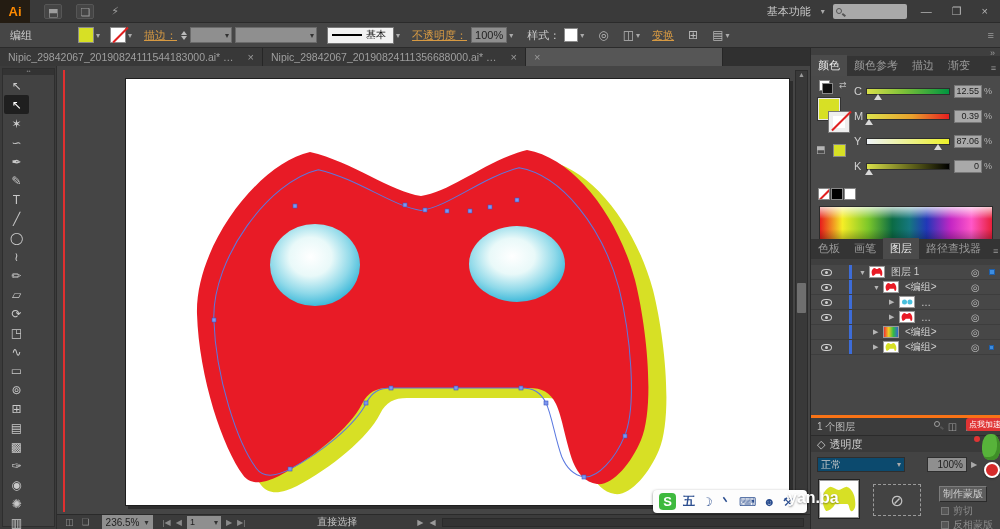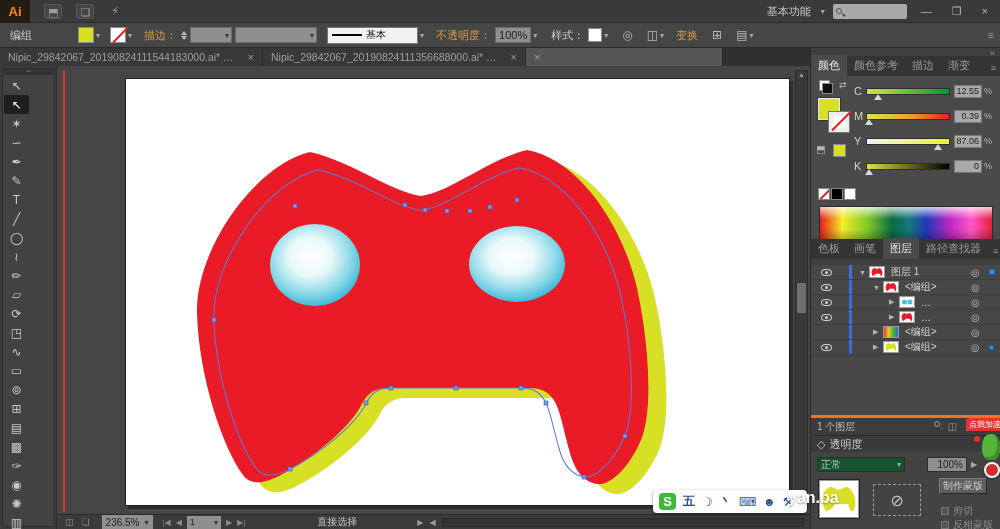--- a/index.html
+++ b/index.html
@@ -20,26 +20,26 @@
   .lens::after{content:"";position:absolute;left:5px;top:5px;width:4px;height:1.5px;background:#555;transform:rotate(40deg)}
   .winbtn{color:#b5b5b5;font-size:11px;padding:0 6px}
 
   
   .controlbar{position:absolute;left:0;top:23px;width:1000px;height:25px;background:#464646;border-bottom:1px solid #2b2b2b;display:flex;align-items:center;font-size:11px}
   .cb-label{color:#cccccc;margin-left:10px}
   .swatch{width:16px;height:16px;border:1px solid #8b8b8b;margin-left:10px;position:relative;background:#fff}
   .swatch.fill{background:#d7e025}
   .swatch.none::after{content:"";position:absolute;left:-1px;top:6px;width:21px;height:2px;background:#e02020;transform:rotate(-45deg)}
   .dd{color:#aaa;font-size:8px;margin-left:2px}
-  .orange{color:#d79a43;margin-left:12px}
+  .orange{color:#d79a43;text-decoration:underline;margin-left:12px}
   .stepper{display:inline-flex;flex-direction:column;margin-left:4px;gap:1px}
   .stepper i{width:0;height:0;border-left:3px solid transparent;border-right:3px solid transparent}
   .stepper .u{border-bottom:4px solid #bbb}.stepper .d{border-top:4px solid #bbb}
   .graybox{height:16px;background:#8f8f8f;border:1px solid #6a6a6a;margin-left:3px;display:flex;align-items:center;justify-content:flex-end;padding:0 2px;color:#2a2a2a}
-  .strokestyle{height:17px;width:91px;background:#f2f2f2;border:1px solid #777;margin-left:10px;display:flex;align-items:center;color:#111;font-size:10px}
+  .strokestyle{height:17px;width:67px;background:#f2f2f2;border:1px solid #777;margin-left:10px;display:flex;align-items:center;color:#111;font-size:10px}
   .strokestyle .line{flex:0 0 30px;height:2px;background:#000;margin:0 4px}
   .valbox{height:16px;background:#8f8f8f;border:1px solid #6a6a6a;margin-left:4px;color:#222;padding:0 3px;display:flex;align-items:center}
   .cb-ico{color:#b9b9b9;margin-left:14px;font-size:12px}
   .cb-end{margin-left:auto;margin-right:6px;color:#9a9a9a}
 
   
   .tabbar{position:absolute;left:0;top:48px;width:1000px;height:18px;background:#303030;display:flex}
   .dtab{display:flex;align-items:center;gap:6px;padding:0 8px;font-size:10.5px;color:#9f9f9f;background:#383838;border-right:1px solid #262626;max-width:263px;white-space:nowrap;overflow:hidden}
   .dtab .tl{overflow:hidden;text-overflow:ellipsis}
   .dtab.active{background:#565656;color:#e2e2e2}
@@ -118,28 +118,28 @@
   .thumb svg{display:block;width:100%;height:100%}
   .llabel{position:absolute;white-space:nowrap}
   .ltarget{position:absolute;left:160px;color:#b9b9b9;font-size:10px}
   .lsel{position:absolute;left:178px;width:6px;height:6px;background:#3d8de0;border:1px solid #1e5ea8}
   .lsel.small{width:5px;height:5px}
   .lfoot{position:absolute;left:0;top:367px;width:190px;height:20px;background:#3c3c3c;border-top:3px solid #f97316;display:flex;align-items:center;font-size:10px;color:#bdbdbd}
   .lfoot .icos{margin-left:auto;display:flex;gap:8px;margin-right:10px;color:#9d9d9d;font-size:10px}
   .transp{position:absolute;left:0;top:387px;width:190px;bottom:0;background:#434343;border-top:1px solid #2b2b2b}
   .tp-head{height:16px;display:flex;align-items:center;gap:4px;padding-left:6px;color:#c9c9c9;font-size:11px;background:#3a3a3a}
   .tp-row{display:flex;align-items:center;margin:5px 6px 0}
-  .tp-blend{width:88px;height:15px;background:#14532d;border:1px solid #2e2e2e;color:#ccc;font-size:10px;display:flex;align-items:center;justify-content:space-between;padding:0 3px}
+  .tp-blend{width:88px;height:15px;background:#0c4a6e;border:1px solid #2e2e2e;color:#ccc;font-size:10px;display:flex;align-items:center;justify-content:space-between;padding:0 3px}
   .tp-op{width:40px;height:15px;background:#8f8f8f;border:1px solid #2e2e2e;color:#222;font-size:10px;display:flex;align-items:center;justify-content:flex-end;padding:0 3px;margin-left:22px}
   .tp-arr{color:#aaa;font-size:8px;margin-left:4px}
   .tp-body{position:relative;height:60px;margin-top:6px}
   .tp-thumb{position:absolute;left:8px;top:2px;width:40px;height:38px;background:#fff;border:1px solid #999;outline:1px solid #222}
   .tp-thumb svg{display:block;width:100%;height:100%}
   .tp-mask{position:absolute;left:62px;top:6px;width:48px;height:32px;border:1px dashed #9a9a9a;display:flex;align-items:center;justify-content:center;color:#c2c2c2;font-size:16px}
-  .tp-btn{position:absolute;left:128px;top:0px;width:48px;height:16px;background:#5d5d5d;border:1px solid #2a2a2a;border-top-color:#7c7c7c;border-left-color:#7c7c7c;color:#cfcfcf;font-size:10px;display:flex;align-items:center;justify-content:center}
+  .tp-btn{position:absolute;left:128px;top:8px;width:48px;height:16px;background:#5d5d5d;border:1px solid #2a2a2a;border-top-color:#7c7c7c;border-left-color:#7c7c7c;color:#cfcfcf;font-size:10px;display:flex;align-items:center;justify-content:center}
   .tp-check{position:absolute;left:130px;display:flex;align-items:center;gap:4px;color:#8b8b8b;font-size:10px}
   .tp-check i{width:8px;height:8px;border:1px solid #777;background:#555;display:block}
   .ck1{top:26px}.ck2{top:40px}
 
   
   .imebar{position:absolute;left:653px;top:490px;width:154px;height:23px;background:#fdfdfd;border-radius:4px;box-shadow:0 1px 3px rgba(0,0,0,.5);display:flex;align-items:center;gap:7px;padding:0 6px}
   .slogo{width:17px;height:17px;background:#3eb93e;border-radius:4px;color:#fff;font-weight:bold;font-size:13px;display:flex;align-items:center;justify-content:center}
   .imebar .g{color:#2a4d8f;font-size:12px;font-weight:bold}
   .watermark{position:absolute;left:816px;top:416px;width:184px;height:60px;pointer-events:none;opacity:.85}
   .paw{position:absolute;left:2px;top:10px;width:64px;height:50px}

